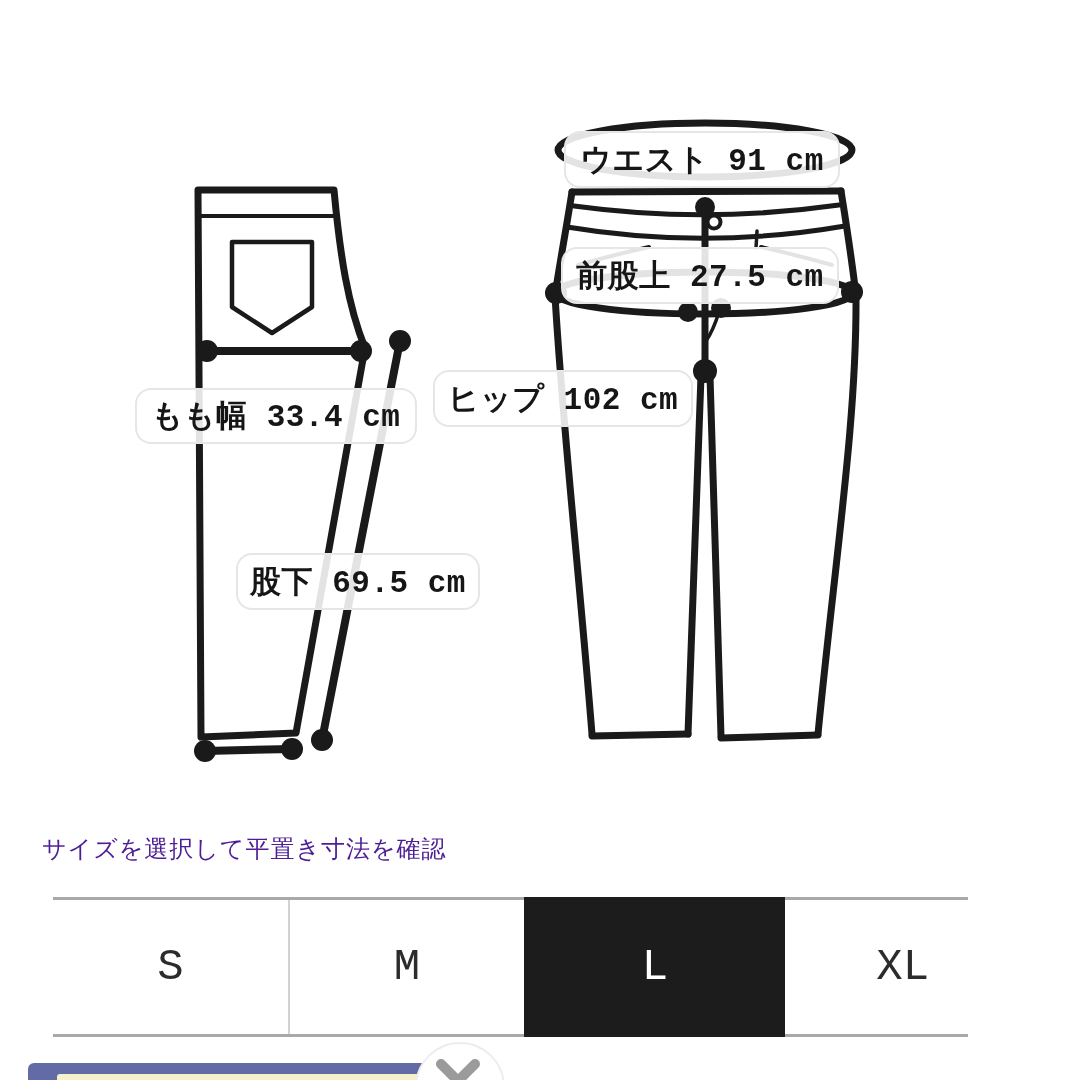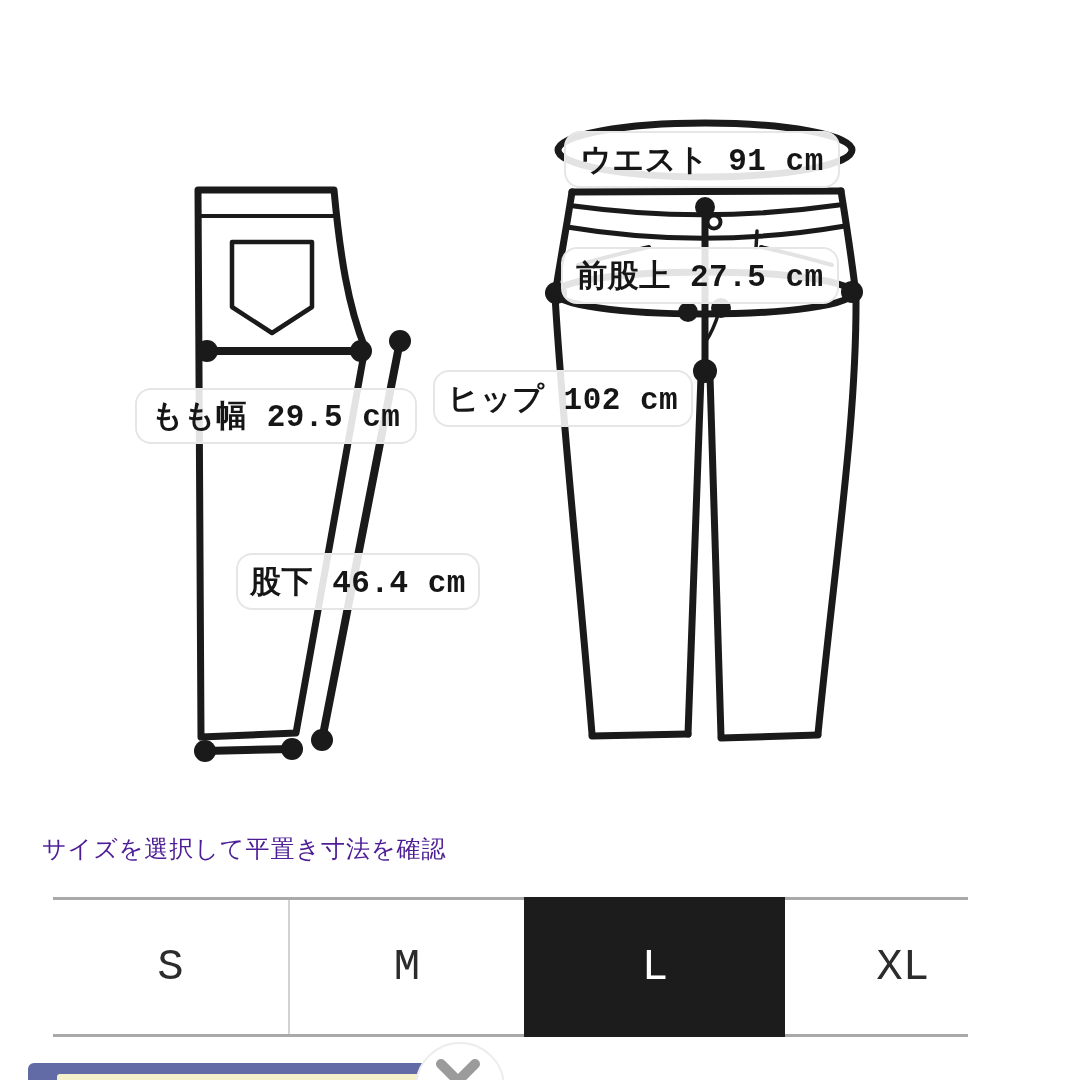--- a/index.html
+++ b/index.html
@@ -113,22 +113,22 @@
       <path d="M 701,376 L 688,734" stroke-width="7"></path>
       <path d="M 710,376 L 721,736" stroke-width="7"></path>
       <path d="M 592,736 L 688,734" stroke-width="7"></path>
       <path d="M 721,738 L 818,735" stroke-width="7"></path>
     </g>
   </svg>
 
   <div class="pill pill-waist">ウエスト 91 cm</div>
   <div class="pill pill-front-rise">前股上 27.5 cm</div>
   <div class="pill pill-hip">ヒップ 102 cm</div>
-  <div class="pill pill-thigh">もも幅 29.5 cm</div>
-  <div class="pill pill-inseam">股下 46.4 cm</div>
+  <div class="pill pill-thigh">もも幅 33.4 cm</div>
+  <div class="pill pill-inseam">股下 69.5 cm</div>
 
   <div class="section-heading">サイズを選択して平置き寸法を確認</div>
 
   <div class="size-row">
     <div class="size-cell">S</div>
     <div class="size-cell div-left">M</div>
     <div class="size-cell selected">L</div>
     <div class="size-cell">XL</div>
   </div>
 

